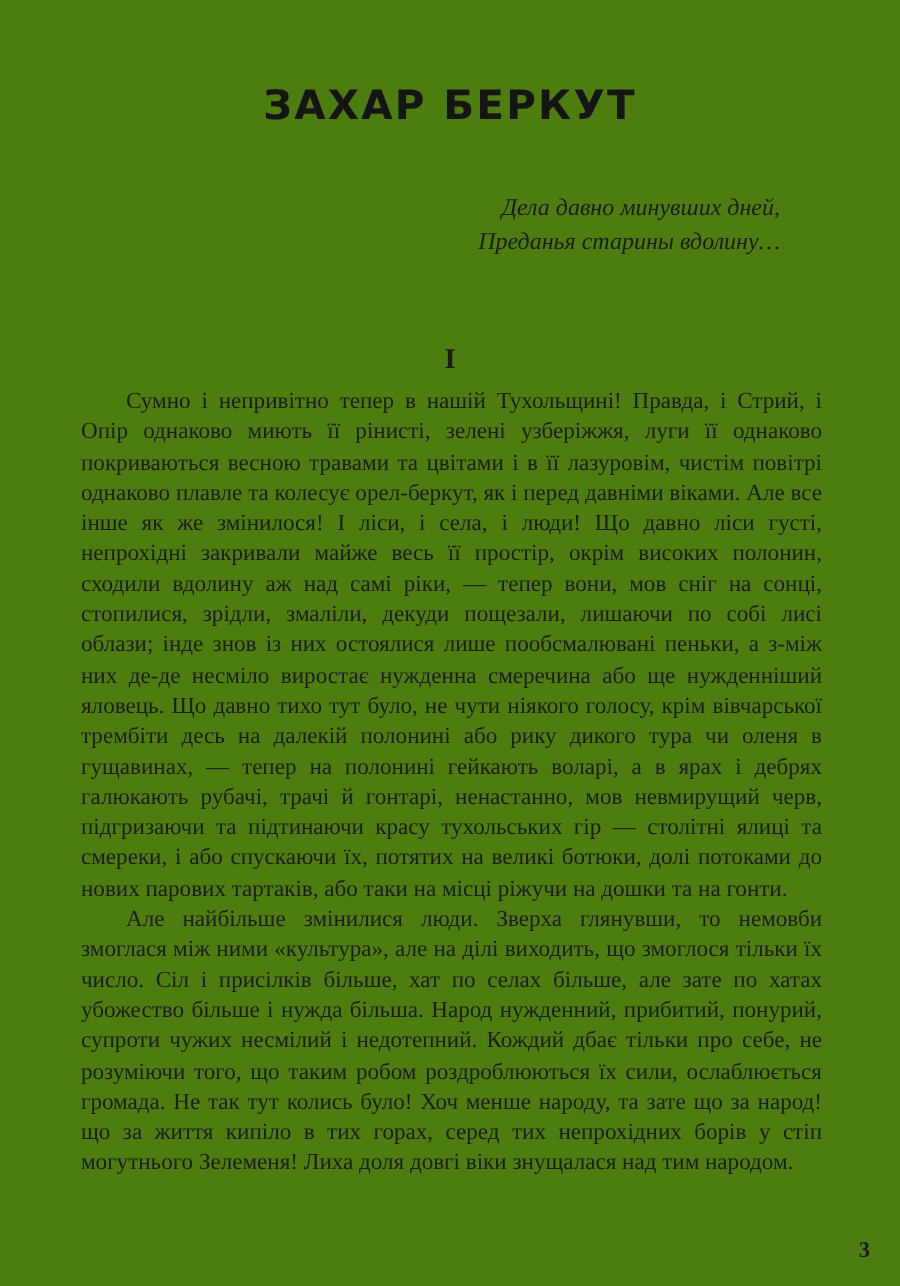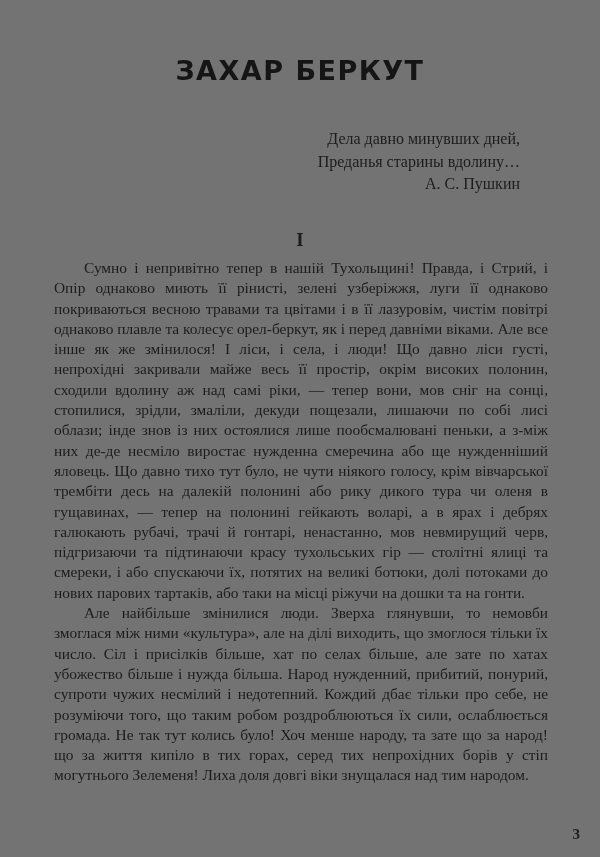--- a/index.html
+++ b/index.html
@@ -4,21 +4,21 @@
 <style>
   html, body {
     margin: 0;
     padding: 0;
     background: #ffffff;
   }
   .page {
     position: relative;
     width: 600px;
     height: 857px;
-    background: #737373;
+    background: #4d7c0f;
     color: #1c1c1c;
     font-family: "Liberation Serif", serif;
     overflow: hidden;
   }
   .title {
     position: absolute;
     top: 54px;
     left: 0;
     width: 600px;
     margin: 0;
@@ -33,20 +33,21 @@
   .epigraph {
     position: absolute;
     top: 128px;
     right: 80px;
     text-align: right;
     font-size: 16px;
     line-height: 22.5px;
     color: #1c1c1c;
   }
   .ep-line {
+    font-style: italic;
   }
   .ep-attrib {
     font-style: normal;
   }
   .numeral {
     position: absolute;
     top: 228px;
     left: 0;
     width: 600px;
     text-align: center;
@@ -79,21 +80,20 @@
 </head>
 <body>
 
 <div class="page">
 
   <h1 class="title">ЗАХАР БЕРКУТ</h1>
 
   <div class="epigraph">
     <div class="ep-line">Дела давно минувших дней,</div>
     <div class="ep-line">Преданья старины вдолину…</div>
-    <div class="ep-attrib">А. С. Пушкин</div>
   </div>
 
   <div class="numeral">I</div>
 
   <div class="bodytext">
     <p>Сумно і непривітно тепер в нашій Тухольщині! Правда, і Стрий, і Опір однаково миють її рінисті, зелені узберіжжя, луги її однаково покриваються весною травами та цвітами і в її лазуровім, чистім повітрі однаково плавле та колесує орел-беркут, як і перед давніми віками. Але все інше як же змінилося! І ліси, і села, і люди! Що давно ліси густі, непрохідні закривали майже весь її простір, окрім високих полонин, сходили вдолину аж над самі ріки, — тепер вони, мов сніг на сонці, стопилися, зрідли, змаліли, декуди пощезали, лишаючи по собі лисі облази; інде знов із них остоялися лише пообсмалювані пеньки, а з-між них де-де несміло виростає нужденна смеречина або ще нужденніший яловець. Що давно тихо тут було, не чути ніякого голосу, крім вівчарської трембіти десь на далекій полонині або рику дикого тура чи оленя в гущавинах, — тепер на полонині гейкають воларі, а в ярах і дебрях галюкають рубачі, трачі й гонтарі, ненастанно, мов невмирущий черв, підгризаючи та підтинаючи красу тухольських гір — столітні ялиці та смереки, і або спускаючи їх, потятих на великі ботюки, долі потоками до нових парових тартаків, або таки на місці ріжучи на дошки та на гонти.</p>
     <p>Але найбільше змінилися люди. Зверха глянувши, то немовби змоглася між ними «культура», але на ділі виходить, що змоглося тільки їх число. Сіл і присілків більше, хат по селах більше, але зате по хатах убожество більше і нужда більша. Народ нужденний, прибитий, понурий, супроти чужих несмілий і недотепний. Кождий дбає тільки про себе, не розуміючи того, що таким робом роздроблюються їх сили, ослаблюється громада. Не так тут колись було! Хоч менше народу, та зате що за народ! що за життя кипіло в тих горах, серед тих непрохідних борів у стіп могутнього Зелеменя! Лиха доля довгі віки знущалася над тим народом.</p>
   </div>
 
   <div class="pagenum">3</div>

